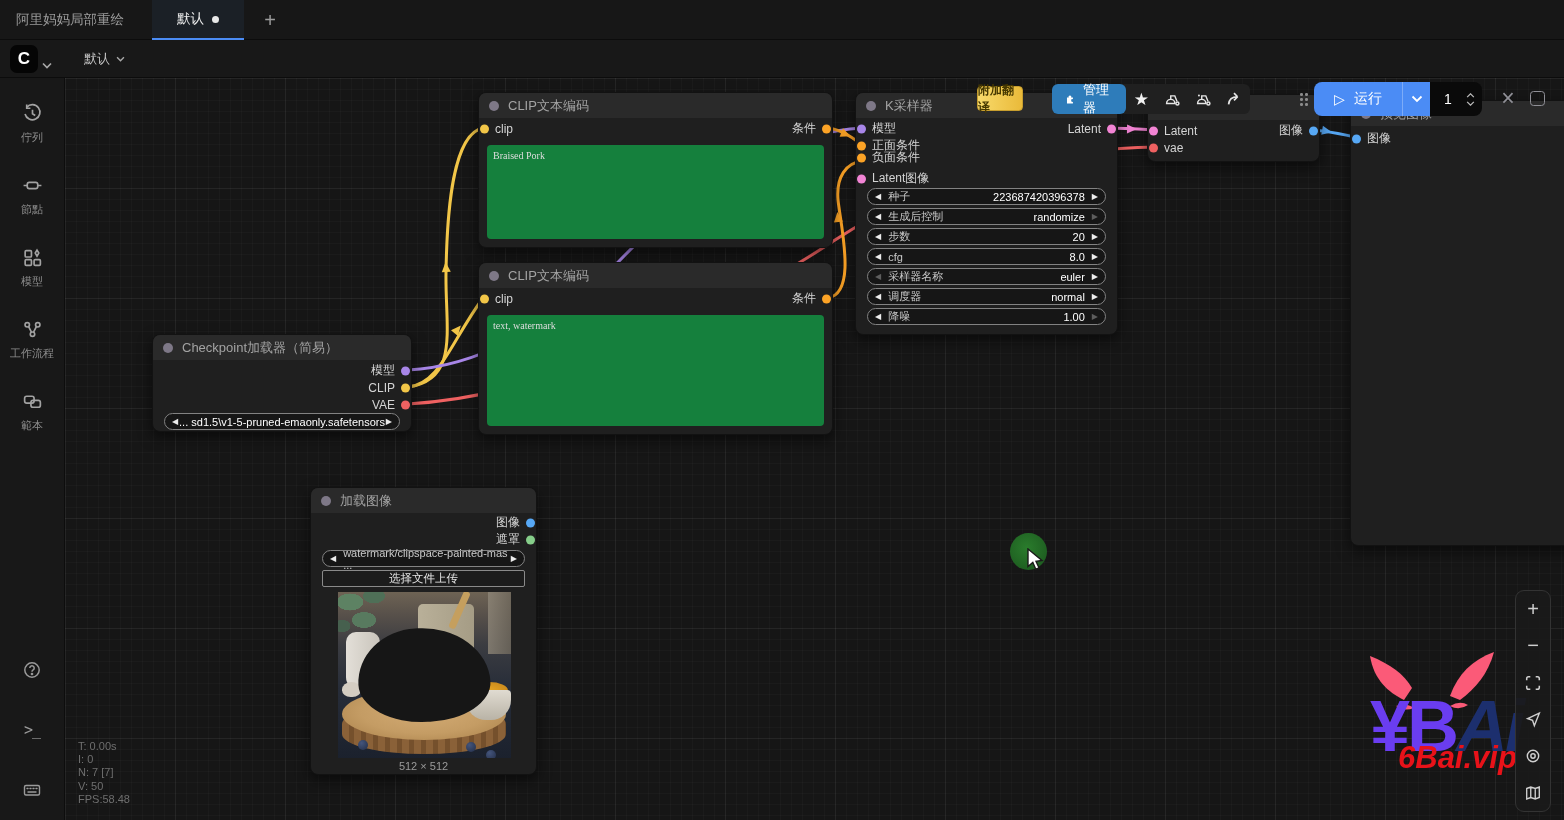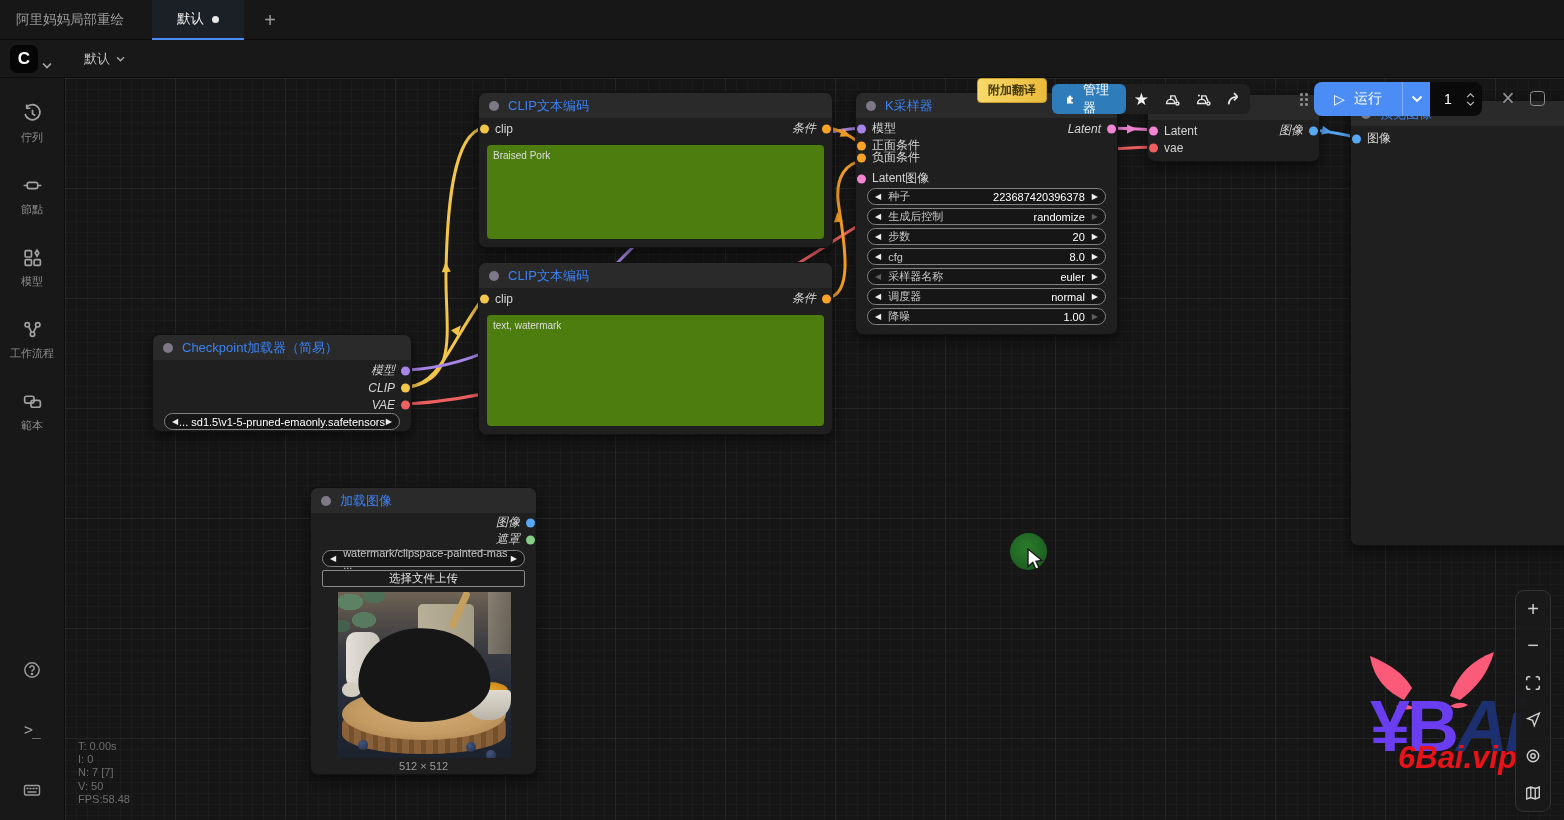--- a/index.html
+++ b/index.html
@@ -12,21 +12,21 @@
   .wf-name { position:absolute; left:16px; top:0; height:40px; display:flex; align-items:center; color:#9b9b9b; font-size:13.5px; }
   .tab-active { position:absolute; left:152px; top:0; width:92px; height:40px; background:#1b2026; border-bottom:2px solid #4b8cf5; display:flex; align-items:center; justify-content:center; gap:8px; color:#ececec; font-size:13.5px; cursor:pointer; }
   .unsaved-dot { width:7px; height:7px; border-radius:50%; background:#e8e8e8; }
   .newtab { position:absolute; left:254px; top:0; height:40px; width:32px; display:flex; align-items:center; justify-content:center; color:#9b9b9b; font-size:20px; font-weight:300; cursor:pointer; }
 
   
   .toolbar { position:absolute; left:0; top:40px; width:1564px; height:38px; background:#181818; border-bottom:1px solid #0c0c0c; z-index:20; }
   .logo-box { position:absolute; left:10px; top:5px; width:28px; height:28px; background:#050505; border-radius:7px; color:#fff; font-weight:bold; font-size:17px; display:flex; align-items:center; justify-content:center; cursor:pointer; }
   .logo-chev { position:absolute; left:42px; top:15px; cursor:pointer; }
   .menu-default { position:absolute; left:84px; top:0; height:38px; display:flex; align-items:center; gap:6px; color:#c3c3c3; font-size:13px; cursor:pointer; }
-  .btn-translate { position:absolute; left:977px; top:38px; width:70px; height:25px; border-radius:4px; background:linear-gradient(90deg,#f8da6b,#eaba3a); border:1px solid #c79e2e; color:#463800; font-size:12px; font-weight:bold; display:flex; align-items:center; justify-content:center; cursor:pointer; }
+  .btn-translate { position:absolute; left:977px; top:46px; width:46px; height:25px; border-radius:4px; background:linear-gradient(90deg,#f8da6b,#eaba3a); border:1px solid #c79e2e; color:#463800; font-size:12px; font-weight:bold; display:flex; align-items:center; justify-content:center; cursor:pointer; }
   .tool-cluster { position:absolute; left:1052px; top:44px; height:30px; width:198px; background:#202020; border-radius:6px; display:flex; align-items:center; z-index:1; }
   .btn-manager { height:30px; padding:0 12px; background:#2e7cba; border-radius:6px; color:#fff; font-size:13px; display:flex; align-items:center; gap:7px; cursor:pointer; }
   .cl-icon { width:38px; height:30px; display:flex; align-items:center; justify-content:center; color:#e6e6e6; cursor:pointer; }
   .star-glyph { font-size:17px; color:#f2f2f2; }
   .grip { position:absolute; left:1300px; top:53px; width:2.5px; height:2.5px; border-radius:50%; background:#8a8a8a;
     box-shadow:5px 0 0 #8a8a8a, 0 5px 0 #8a8a8a, 5px 5px 0 #8a8a8a, 0 10px 0 #8a8a8a, 5px 10px 0 #8a8a8a; cursor:grab; }
   .run-group { position:absolute; left:1314px; top:42px; height:34px; display:flex; border-radius:8px; overflow:hidden; }
   .run-main { width:88px; background:#4b8cf5; color:#fff; display:flex; align-items:center; justify-content:center; gap:9px; font-size:14px; cursor:pointer; }
   .run-split { width:28px; background:#4b8cf5; border-left:1px solid rgba(255,255,255,.28); display:flex; align-items:center; justify-content:center; cursor:pointer; }
   .run-count { width:52px; background:#0a0a0a; display:flex; align-items:center; color:#fff; font-size:14px; }
@@ -51,28 +51,28 @@
       linear-gradient(rgba(255,255,255,.022) 1px, transparent 1px),
       linear-gradient(90deg, rgba(255,255,255,.022) 1px, transparent 1px);
     background-size:110px 110px,110px 110px,11px 11px,11px 11px; }
   .wires { position:absolute; left:0; top:0; z-index:1; }
   .wires path.wire { fill:none; stroke-width:3; stroke-linecap:round; }
 
   
   .node { position:absolute; background:#1f1f1f; border:1px solid #121212; border-radius:8px; box-shadow:0 5px 14px rgba(0,0,0,.55); z-index:2; }
   .nhead { height:25px; background:#2a2a2a; border-radius:7px 7px 0 0; display:flex; align-items:center; gap:9px; padding:0 10px; cursor:move; }
   .ndot { width:10px; height:10px; border-radius:50%; background:#7e7887; flex:none; cursor:pointer; }
-  .ntitle { color:#3b82f6; font-size:13px; white-space:nowrap; }
+  .ntitle { color:#a3a3a3; font-size:13px; white-space:nowrap; }
   .slot { position:absolute; height:15px; display:flex; align-items:center; font-size:12px; color:#d4d4d4; white-space:nowrap; }
   .slot.in { left:0; padding-left:16px; }
-  .slot.out { right:0; padding-right:16px;font-style:italic; }
+  .slot.out { right:0; padding-right:16px; }
   .sdot { position:absolute; width:9px; height:9px; border-radius:50%; top:50%; transform:translateY(-50%); cursor:crosshair; }
   .slot.in .sdot { left:1px; }
   .slot.out .sdot { right:1px; }
-  .ta { position:absolute; left:8px; right:8px; background:#4d7c0f; border-radius:4px; padding:5px 6px; font-family:Liberation Sans, sans-serif; font-size:10px; color:#ddd; cursor:text; }
+  .ta { position:absolute; left:8px; right:8px; background:#15803d; border-radius:4px; padding:5px 6px; font-family:Liberation Serif, serif; font-size:10px; color:#ddd; cursor:text; }
   .wrow { position:absolute; left:11px; right:11px; height:17px; background:#161616; border:1px solid #828282; border-radius:9px; display:flex; align-items:center; padding:0 7px; font-size:11px; cursor:pointer; }
   .wrow .arr { font-size:8px; color:#ececec; line-height:1; }
   .wrow .arr.dim { color:#5d5d5d; }
   .wrow .lbl { margin-left:7px; color:#c9c9c9; }
   .wrow .val { margin-left:auto; margin-right:7px; color:#fff; }
   .wrow .val.center { margin:0 auto; }
   .upload-btn { position:absolute; left:11px; right:11px; height:17px; background:#1c1c1c; border:1px solid #8a8a8a; border-radius:2px; color:#e5e5e5; font-size:11.5px; display:flex; align-items:center; justify-content:center; cursor:pointer; }
   .size-label { position:absolute; left:0; right:0; text-align:center; color:#9a9a9a; font-size:11px; }
 
   

